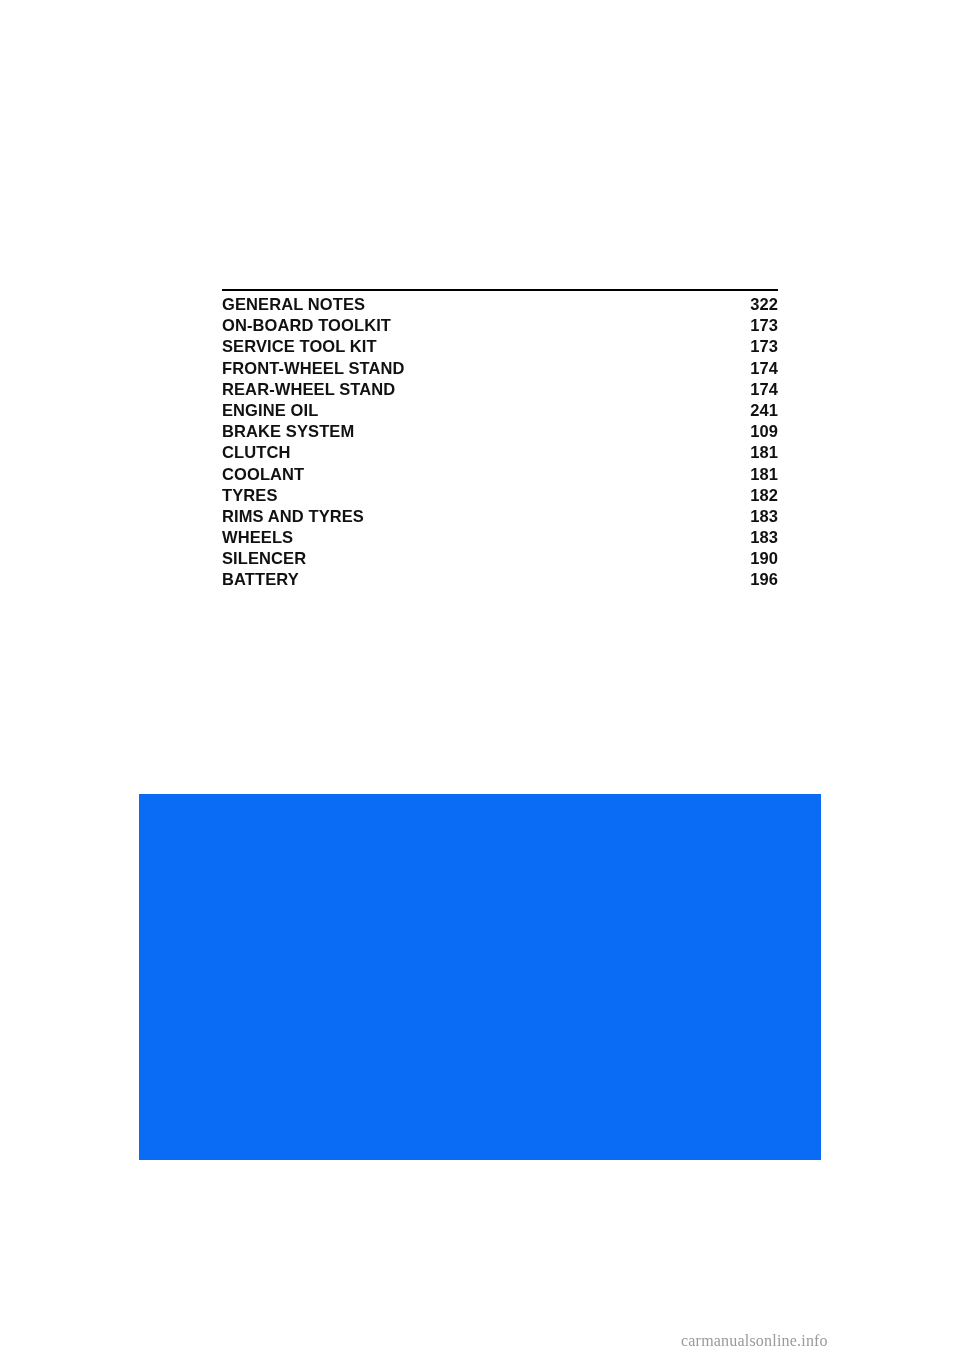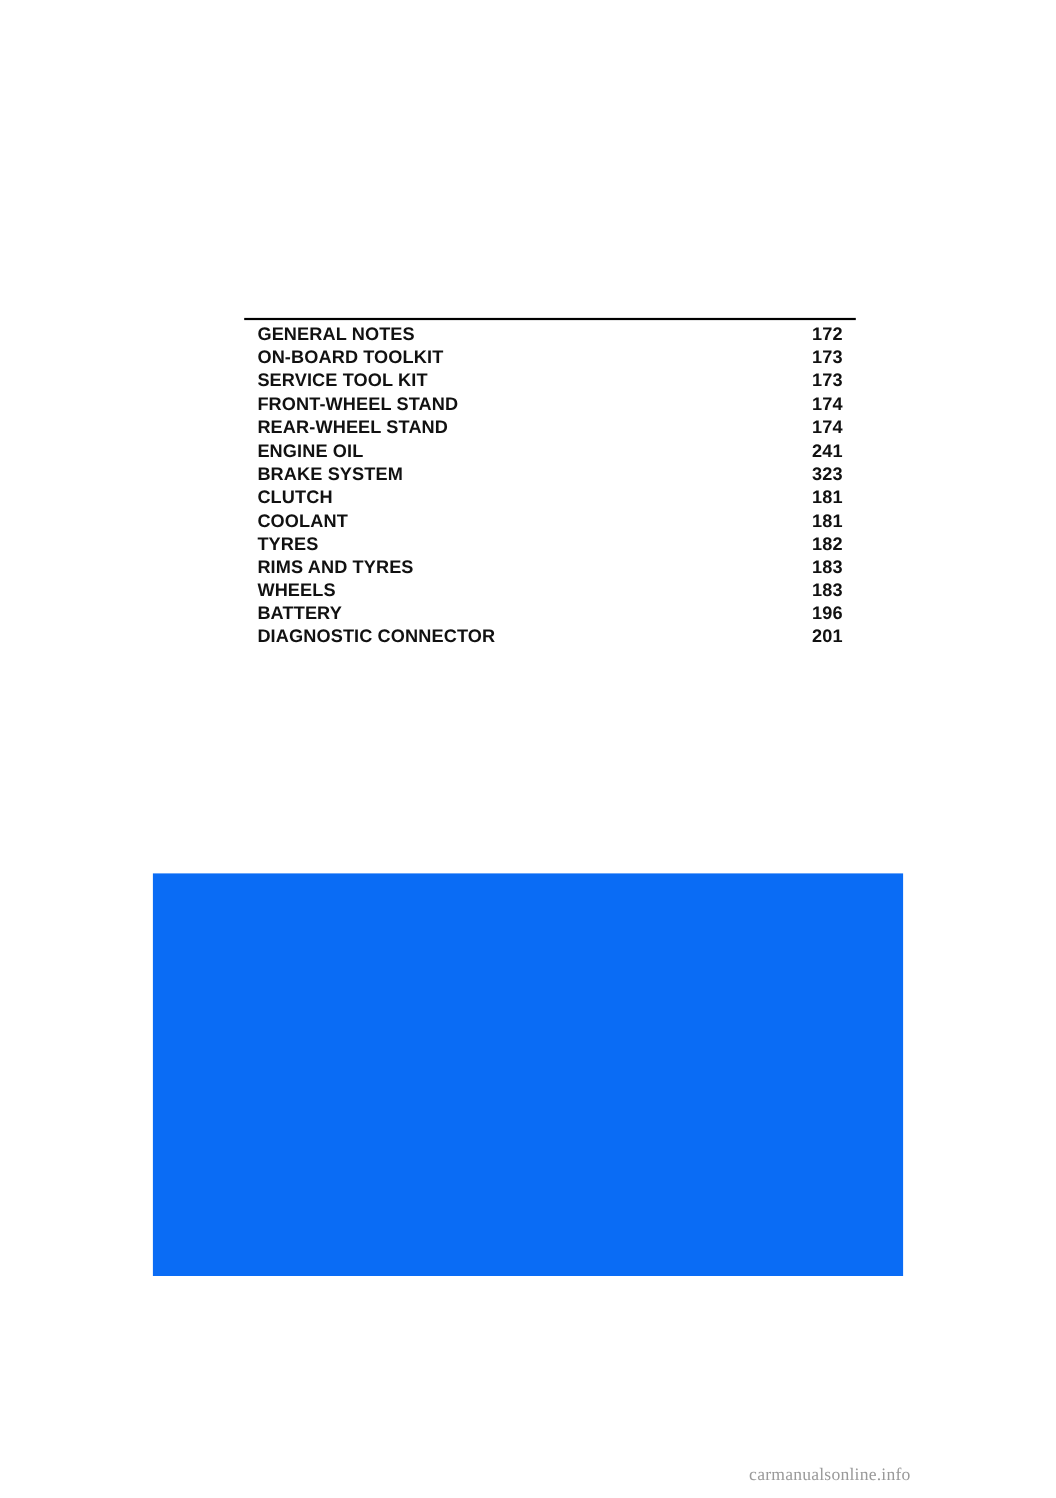--- a/index.html
+++ b/index.html
@@ -1,34 +1,34 @@
 <!DOCTYPE html>
 <html><head>
 <meta charset="utf-8">
 <style>
   html, body { margin: 0; padding: 0; background: #ffffff; }
   body { width: 960px; height: 1362px; position: relative; overflow: hidden; font-family: "Liberation Sans", sans-serif; }
   .toc { position: absolute; left: 222px; top: 289px; width: 556px; }
   .toc-rule { height: 2px; background: #000; margin: 0; }
-  .toc-list { list-style: none; margin: 12px; padding: 0; margin-top: 3px; }
+  .toc-list { list-style: none; margin: 0; padding: 0; margin-top: 3px; }
   .toc-row { display: flex; justify-content: space-between; align-items: baseline; height: 21.2px; line-height: 21.2px; font-weight: bold; font-size: 16.5px; color: #111; letter-spacing: 0.1px; }
   .toc-title { text-transform: uppercase; }
   .toc-page { text-align: right; }
   .blue-panel { position: absolute; left: 139px; top: 794px; width: 682px; height: 366px; background: #0a6cf5; }
   .watermark { position: absolute; left: 681px; top: 1332px; font-size: 16px; color: #9a9a9a; font-family: Liberation Serif, serif; letter-spacing: 0.2px; }
 </style>
 </head>
 <body>
 
 <div class="toc">
   <div class="toc-rule"></div>
   <ul class="toc-list">
     <li class="toc-row">
         <span class="toc-title">GENERAL NOTES</span>
-        <span class="toc-page">172</span>
+        <span class="toc-page">322</span>
       </li>
     <li class="toc-row">
         <span class="toc-title">ON-BOARD TOOLKIT</span>
         <span class="toc-page">173</span>
       </li>
     <li class="toc-row">
         <span class="toc-title">SERVICE TOOL KIT</span>
         <span class="toc-page">173</span>
       </li>
     <li class="toc-row">
@@ -38,21 +38,21 @@
     <li class="toc-row">
         <span class="toc-title">REAR-WHEEL STAND</span>
         <span class="toc-page">174</span>
       </li>
     <li class="toc-row">
         <span class="toc-title">ENGINE OIL</span>
         <span class="toc-page">241</span>
       </li>
     <li class="toc-row">
         <span class="toc-title">BRAKE SYSTEM</span>
-        <span class="toc-page">323</span>
+        <span class="toc-page">109</span>
       </li>
     <li class="toc-row">
         <span class="toc-title">CLUTCH</span>
         <span class="toc-page">181</span>
       </li>
     <li class="toc-row">
         <span class="toc-title">COOLANT</span>
         <span class="toc-page">181</span>
       </li>
     <li class="toc-row">
@@ -61,25 +61,25 @@
       </li>
     <li class="toc-row">
         <span class="toc-title">RIMS AND TYRES</span>
         <span class="toc-page">183</span>
       </li>
     <li class="toc-row">
         <span class="toc-title">WHEELS</span>
         <span class="toc-page">183</span>
       </li>
     <li class="toc-row">
+        <span class="toc-title">SILENCER</span>
+        <span class="toc-page">190</span>
+      </li>
+    <li class="toc-row">
         <span class="toc-title">BATTERY</span>
         <span class="toc-page">196</span>
-      </li>
-    <li class="toc-row">
-        <span class="toc-title">DIAGNOSTIC CONNECTOR</span>
-        <span class="toc-page">201</span>
       </li>
   </ul>
 </div>
 
 <div class="blue-panel" style="background: rgb(10, 108, 245);"></div>
 
 <div class="watermark">carmanualsonline.info</div>
 
 </body></html>

